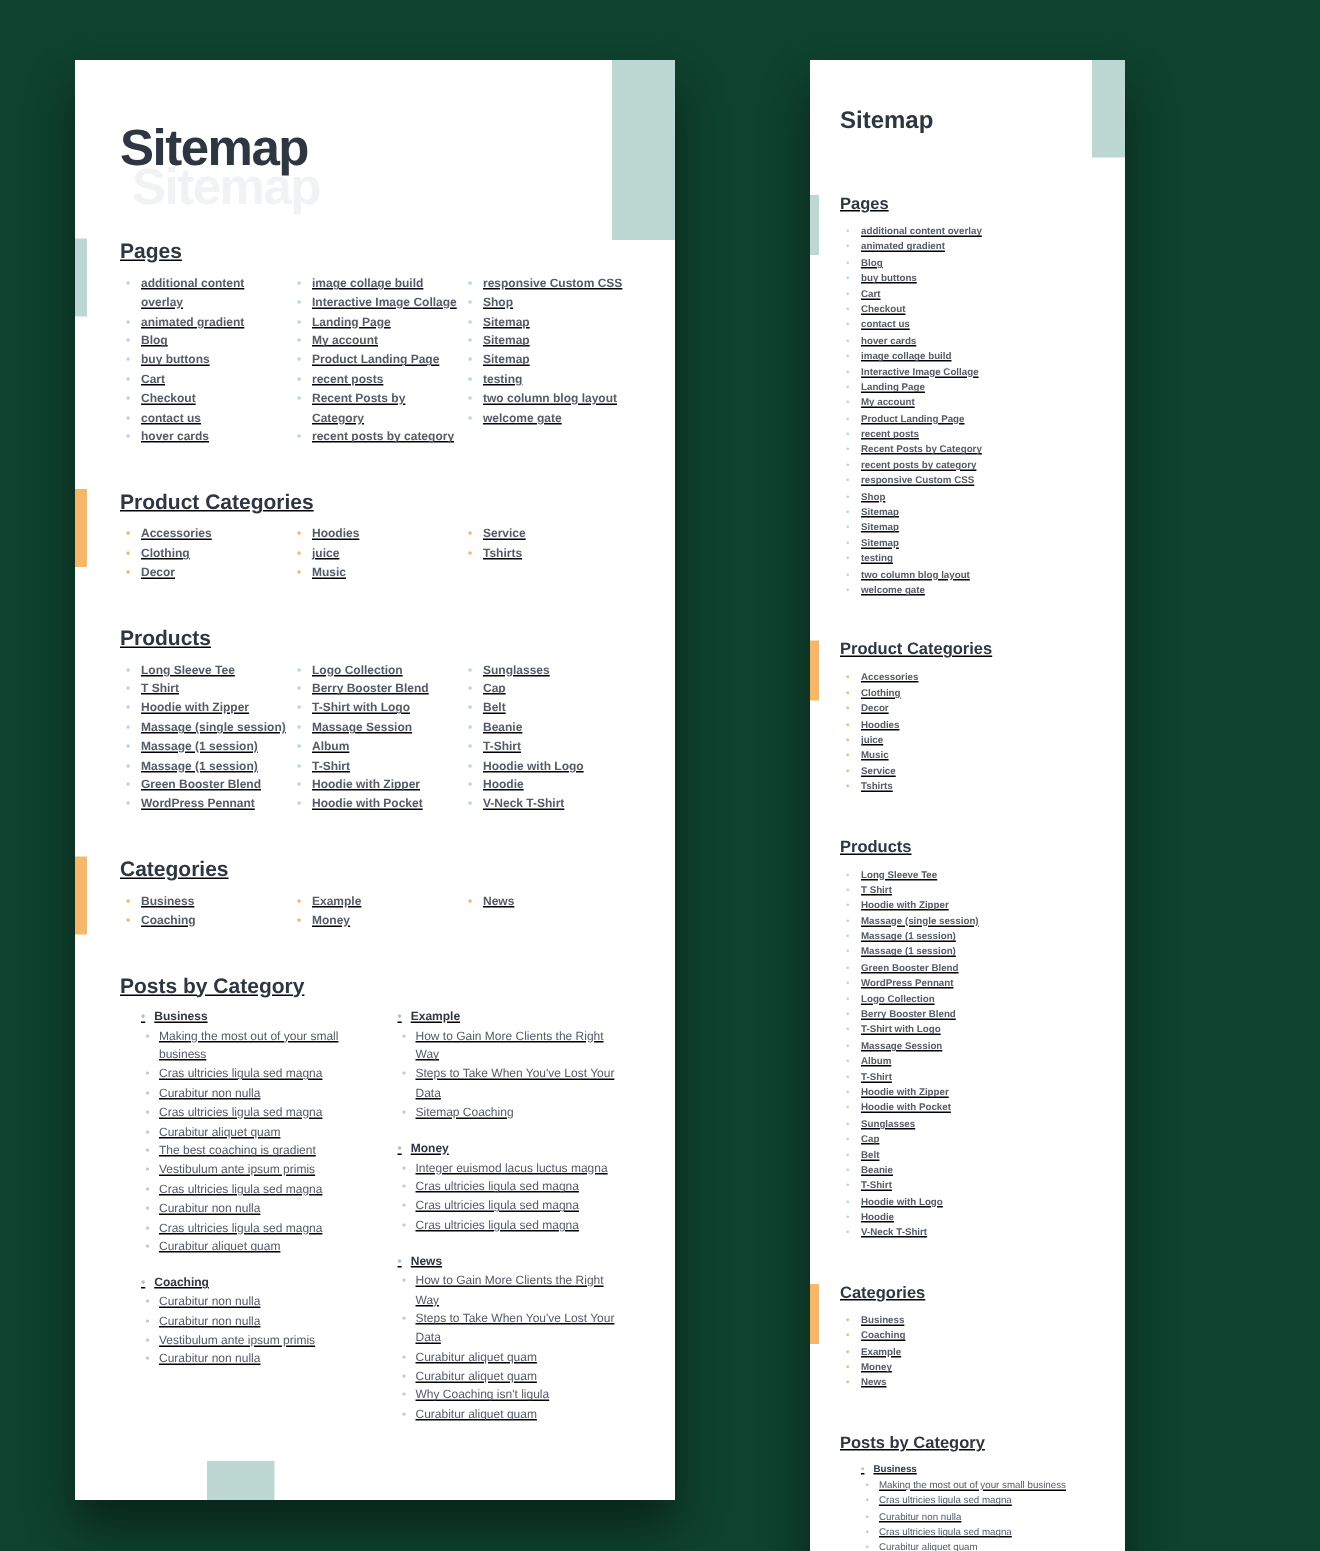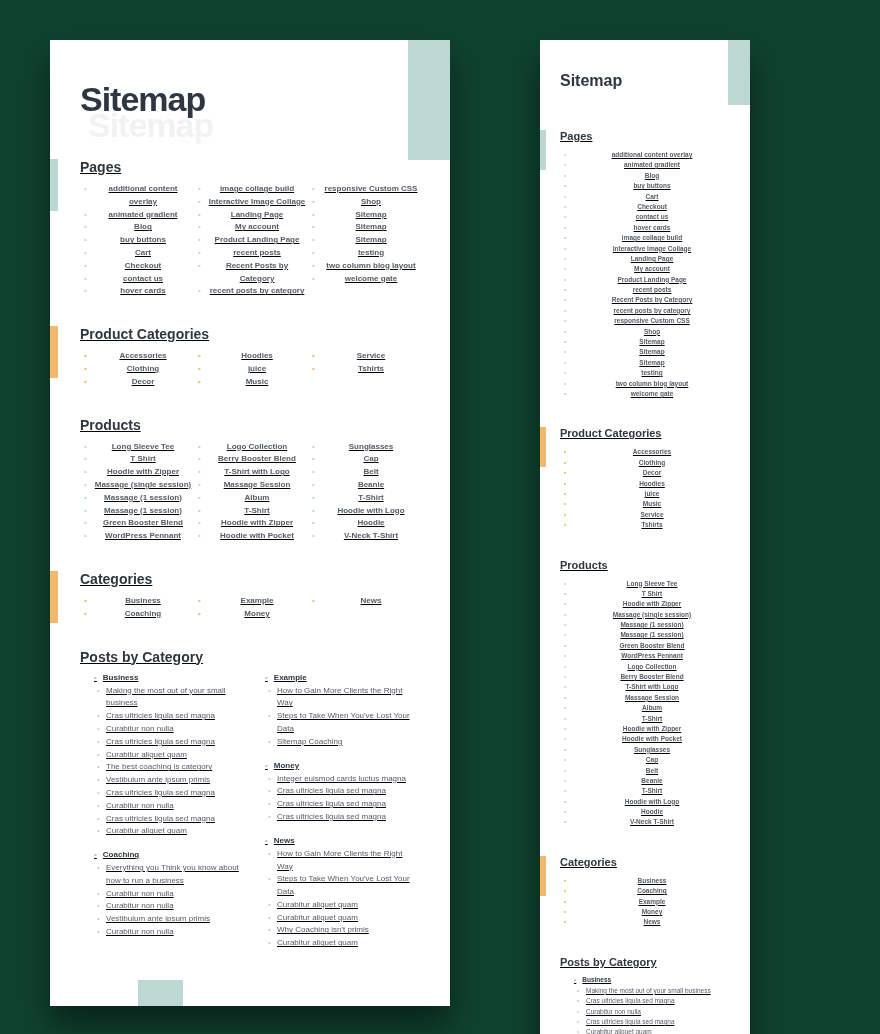--- a/index.html
+++ b/index.html
@@ -40,21 +40,21 @@
   
   .section { position: relative; margin-top: 28px; text-decoration: underline; }
   .accent { position:absolute; left:-30px; top:0; width:8px; height:52px; }
   .card.narrow .accent { left:-20px; width:6px; height:40px;}
   .accent.teal { background:var(--teal);}
   .accent.orange { background:var(--orange);}
   h2 { font-size: 14px; font-weight:700; color:var(--text-dark); margin:0 0 8px 0;}
   .card.narrow h2 { font-size: 11px; }
 
   
-  ul.links { margin:4px 0 0 0; padding:0 0 0 14px; list-style:none; columns:var(--cols,3); column-gap:16px;text-align:center;}
+  ul.links { margin:4px 0 0 0; padding:0 0 0 14px; list-style:none; columns:var(--cols,3); column-gap:16px;}
   .card.narrow ul.links { columns:1;}
   ul.links li { position:relative; color:var(--text-muted); line-height:1.6; font-weight:600; break-inside: avoid;}
   ul.links li::before { content:"•"; color:var(--orange); position:absolute; left:-10px;}
   .section.teal-sec ul.links li::before { color: var(--teal);}
   ul.links li a { color:inherit; text-decoration:none; }
 
   
   .tree { margin:6px 0 0 0; padding:0 0 0 14px; list-style:none; columns:var(--cols,2); column-gap:16px;}
   .card.narrow .tree { columns:1;}
   .tree > li { break-inside: avoid; margin-bottom:12px; font-weight:700; color:var(--text-dark);}
@@ -165,51 +165,50 @@
 
   <div class="section">
     <h2>Posts by Category</h2>
     <ul class="tree" style="--cols:2">
         <li>Business<ul>
             <li>Making the most out of your small business</li>
             <li>Cras ultricies ligula sed magna</li>
             <li>Curabitur non nulla</li>
             <li>Cras ultricies ligula sed magna</li>
             <li>Curabitur aliquet quam</li>
-            <li>The best coaching is category</li>
+            <li>The best coaching is gradient</li>
             <li>Vestibulum ante ipsum primis</li>
             <li>Cras ultricies ligula sed magna</li>
             <li>Curabitur non nulla</li>
             <li>Cras ultricies ligula sed magna</li>
             <li>Curabitur aliquet quam</li>
           </ul></li>
         <li>Coaching<ul>
-            <li>Everything you Think you know about how to run a business</li>
             <li>Curabitur non nulla</li>
             <li>Curabitur non nulla</li>
             <li>Vestibulum ante ipsum primis</li>
             <li>Curabitur non nulla</li>
           </ul></li>
         <li>Example<ul>
             <li>How to Gain More Clients the Right Way</li>
             <li>Steps to Take When You've Lost Your Data</li>
             <li>Sitemap Coaching</li>
           </ul></li>
         <li>Money<ul>
-            <li>Integer euismod cards luctus magna</li>
+            <li>Integer euismod lacus luctus magna</li>
             <li>Cras ultricies ligula sed magna</li>
             <li>Cras ultricies ligula sed magna</li>
             <li>Cras ultricies ligula sed magna</li>
           </ul></li>
         <li>News<ul>
             <li>How to Gain More Clients the Right Way</li>
             <li>Steps to Take When You've Lost Your Data</li>
             <li>Curabitur aliquet quam</li>
             <li>Curabitur aliquet quam</li>
-            <li>Why Coaching isn't primis</li>
+            <li>Why Coaching isn't ligula</li>
             <li>Curabitur aliquet quam</li>
           </ul></li>
       </ul>
   </div>
 
   <div class="bottom-teal"></div>
 </div>
 
 <div class="card narrow">
   <div class="corner-teal"></div>

